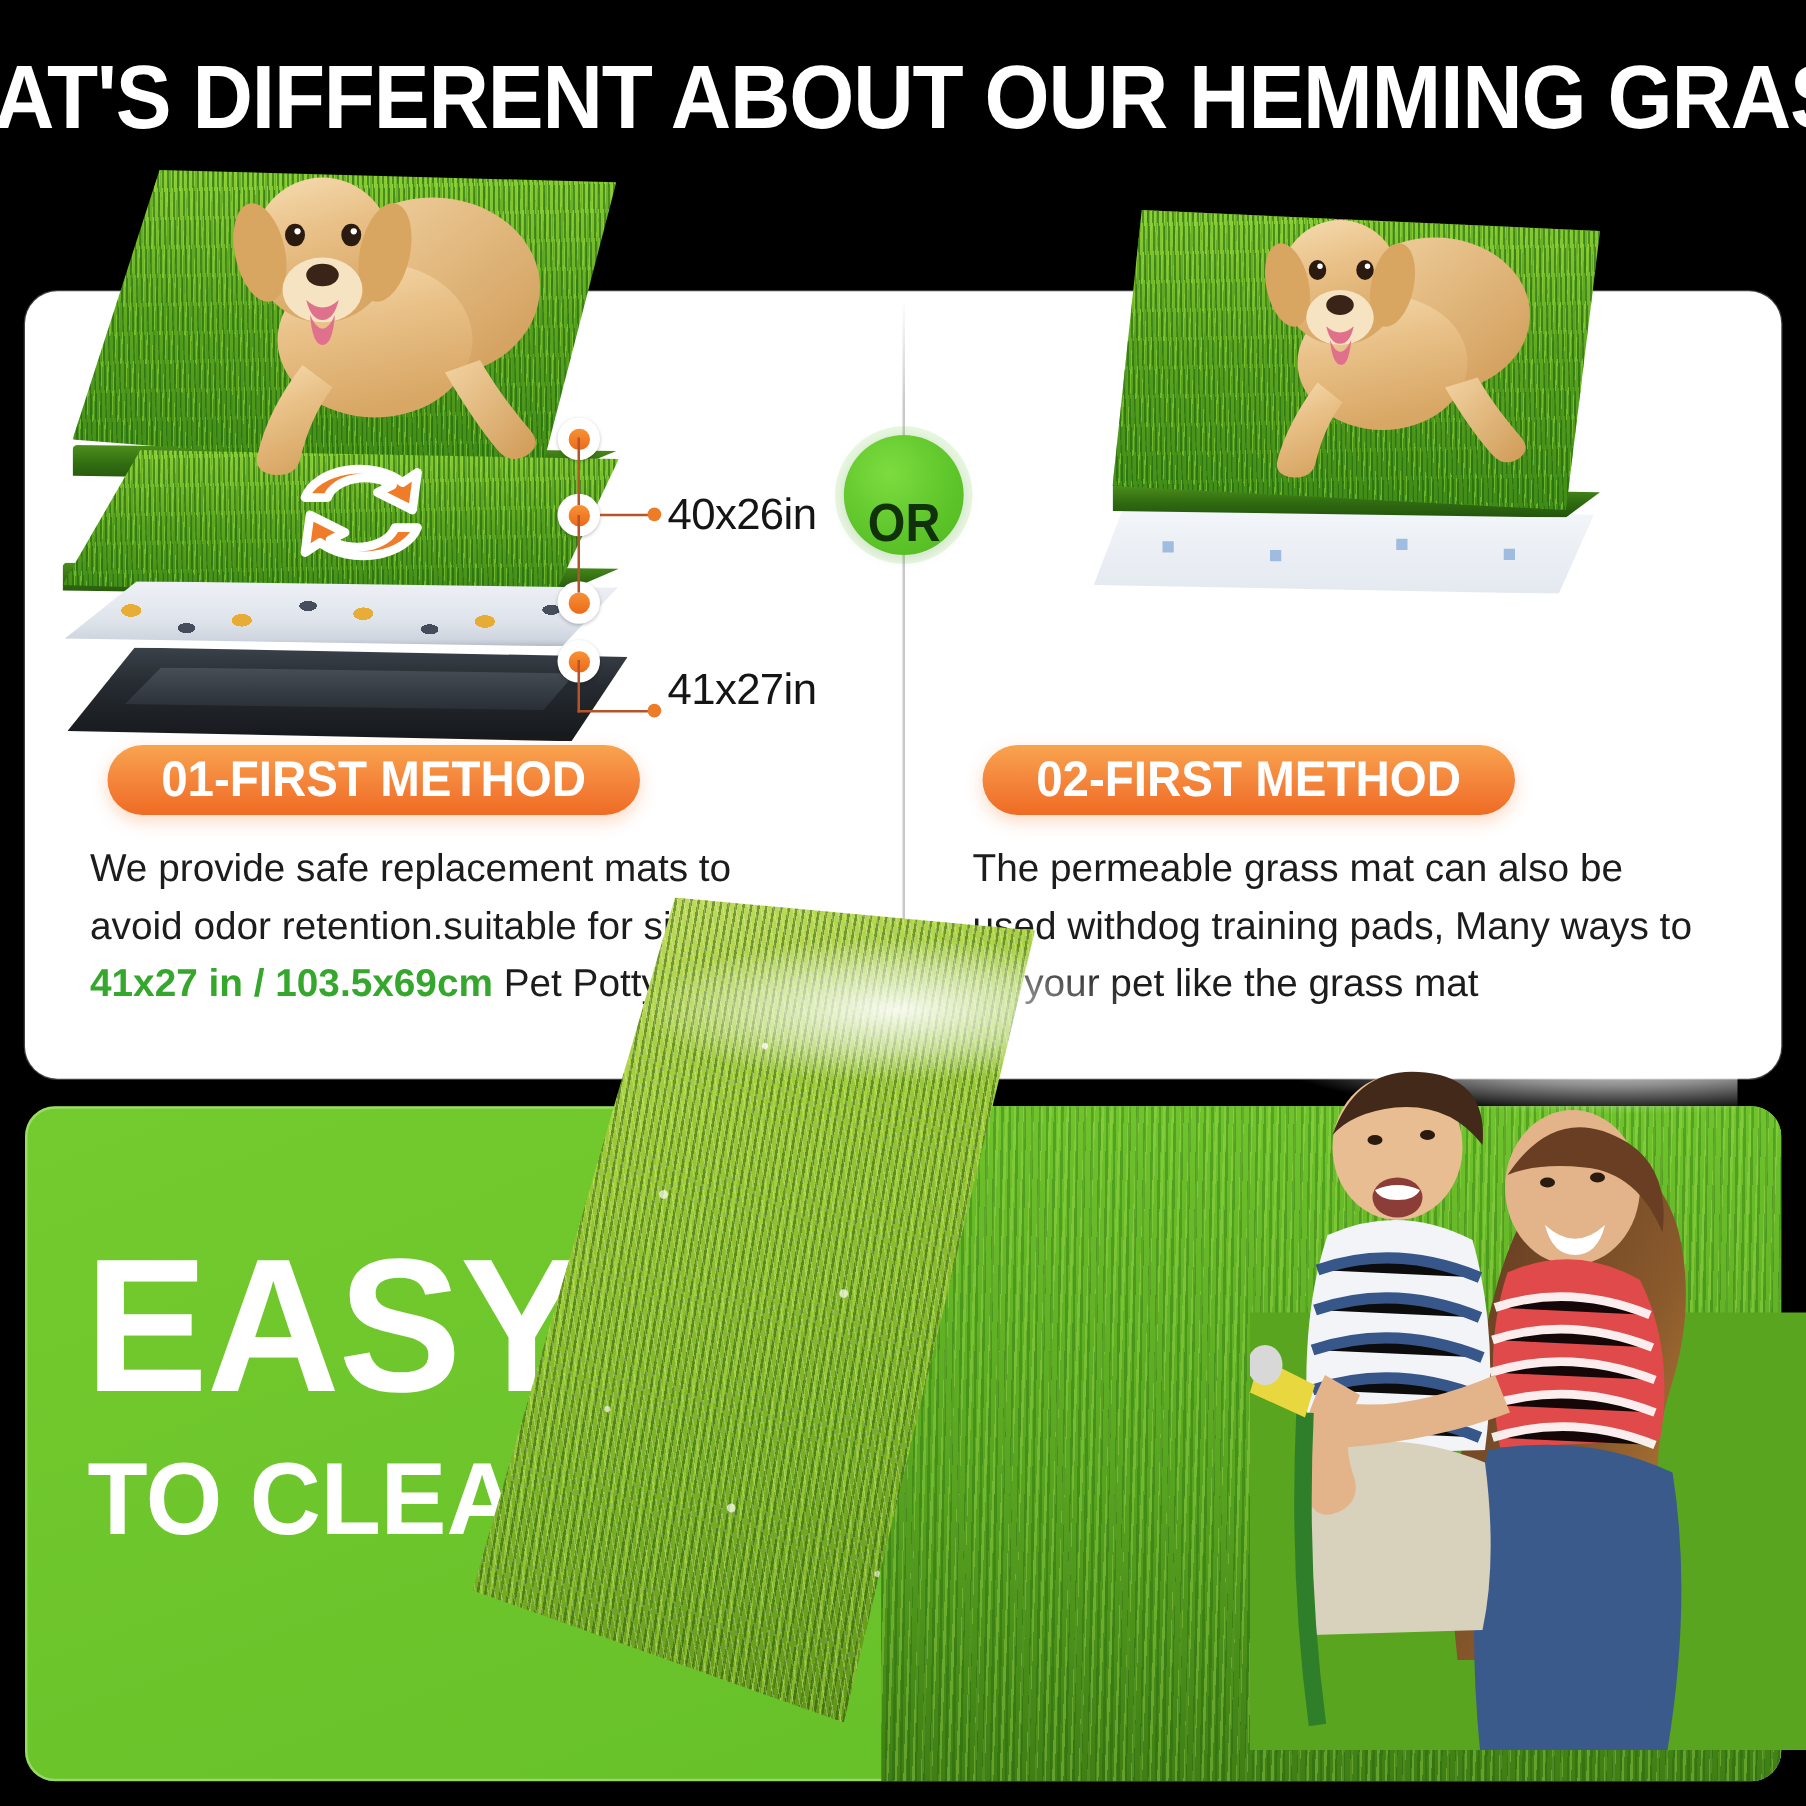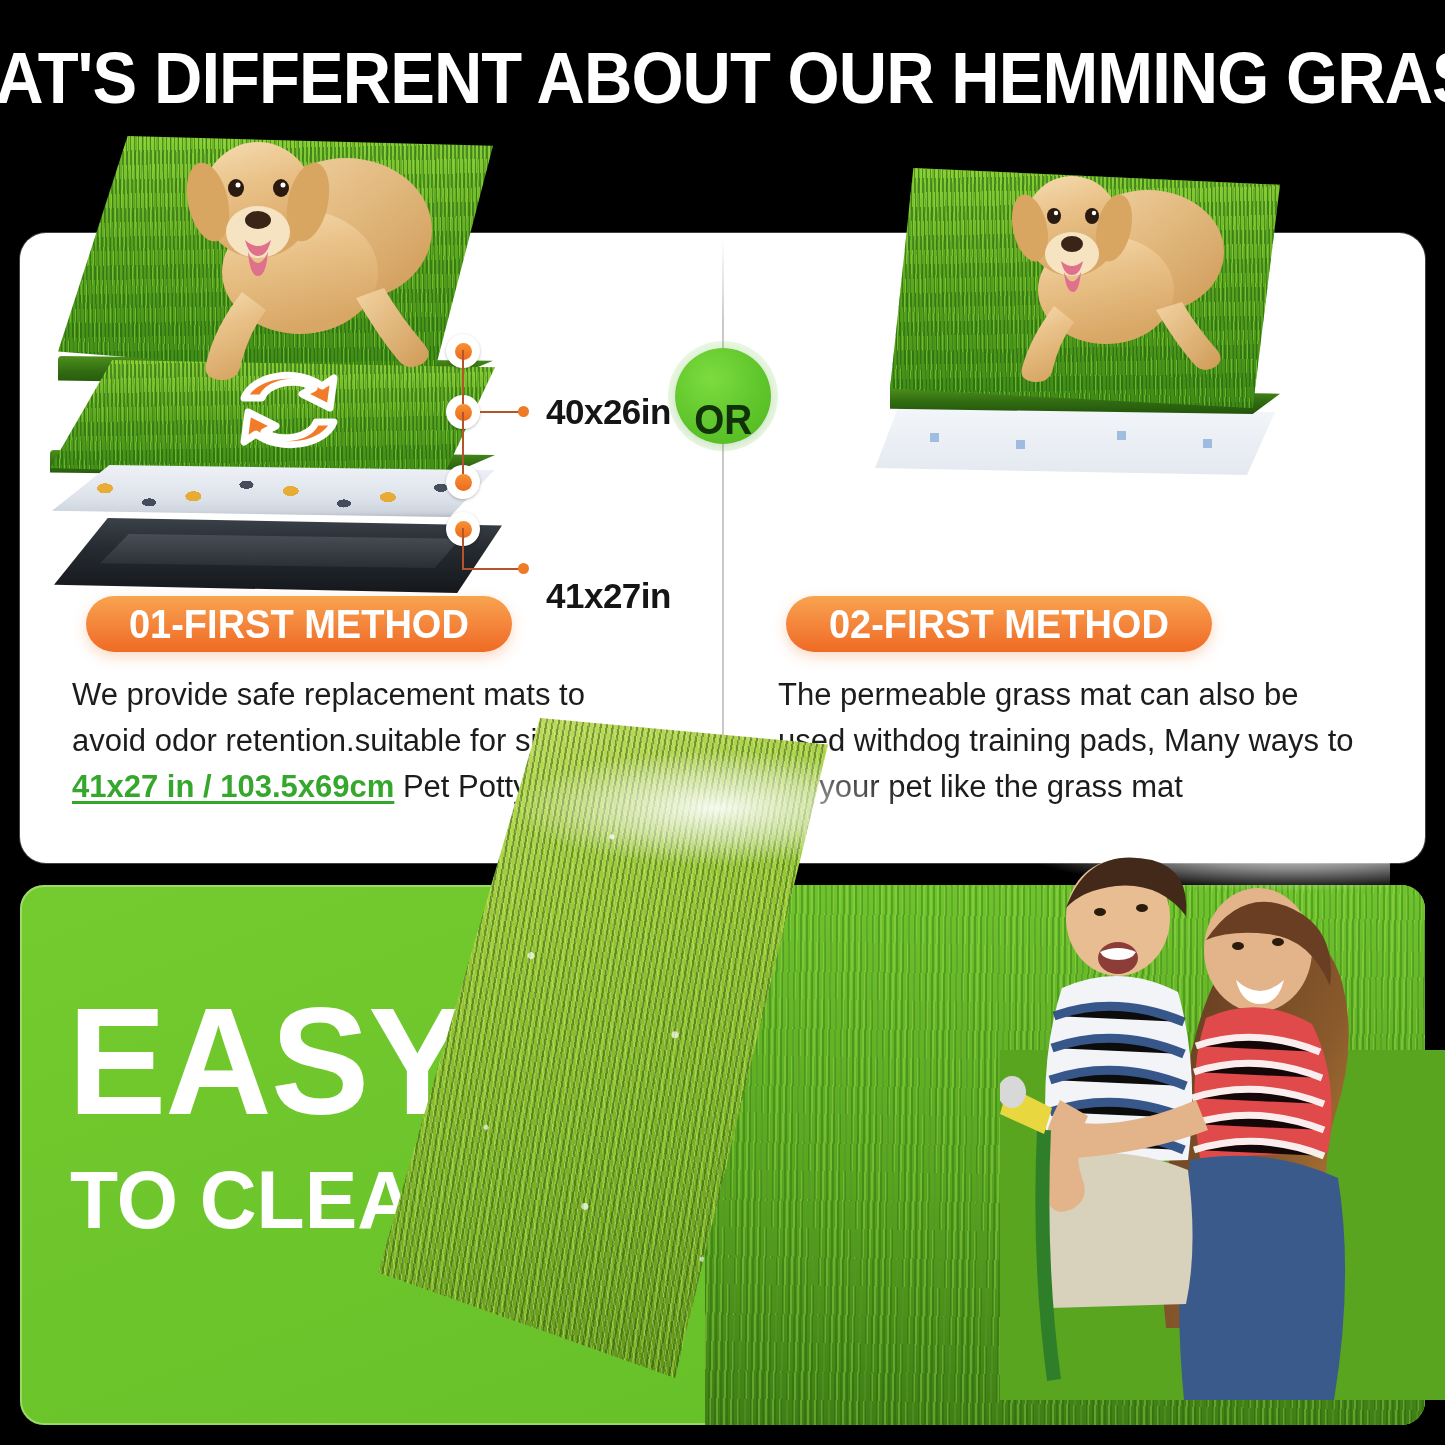--- a/index.html
+++ b/index.html
@@ -127,25 +127,25 @@
   .d2{ left:446px; top:395px; }
   .d3{ left:446px; top:465px; }
   .d4{ left:446px; top:512px; }
 
   .lead-v{ position:absolute; width:2px; background:#b5532a; }
   .lead-h{ position:absolute; height:2px; background:#b5532a; }
   .lead-end{ position:absolute; width:11px; height:11px; border-radius:50%;
     background:#ee7b26; }
 
   .callout-label{
-    position:absolute; font-weight:bold; font-size:35px; color:#151515;
-    letter-spacing:-.5px; white-space:nowrap;margin-left:12px;
+    position:absolute; font-weight:normal; font-size:35px; color:#151515;
+    letter-spacing:-.5px; white-space:nowrap;
   }
   .lbl-40{ left:534px; top:392px; }
-  .lbl-41{ left:534px; top:576px; }
+  .lbl-41{ left:534px; top:532px; }
 
   
   .r-mat{ position:absolute; left:890px; top:168px; width:390px; height:240px;
     clip-path:polygon(6% 0%, 100% 7%, 93% 100%, 0% 92%); }
   .r-mat-edge{ position:absolute; left:890px; top:388px; width:390px; height:26px;
     clip-path:polygon(0% 0%, 100% 22%, 93% 100%, 0% 80%); }
   .r-pad{ position:absolute; left:875px; top:405px; width:400px; height:70px;
     background:linear-gradient(180deg,#f3f6fa 0%,#e4e9f0 100%);
     clip-path:polygon(6% 0%, 100% 10%, 93% 100%, 0% 90%);
   }
@@ -177,21 +177,21 @@
   }
   .badge-1{ left:86px; top:596px; }
   .badge-2{ left:786px; top:596px; }
 
   
   .body-text{
     position:absolute; font-size:31px; line-height:46px; color:#1c1c1c;
   }
   .text-1{ left:72px; top:672px; width:560px; }
   .text-2{ left:778px; top:672px; width:580px; }
-  .hl-green{ color:#35a72c; font-weight:bold; text-decoration:underline;
+  .hl-green{ color:#35a72c; font-weight:bold; 
     text-underline-offset:4px; }
 
   
   .green-panel{
     position:absolute; left:20px; top:885px; width:1405px; height:540px;
     background:linear-gradient(160deg,#74cb2f 0%,#6cc52b 45%,#63bd26 100%);
     border-radius:24px;
     box-shadow:inset 0 0 0 2px rgba(190,235,150,.55);
     overflow:hidden;
   }

